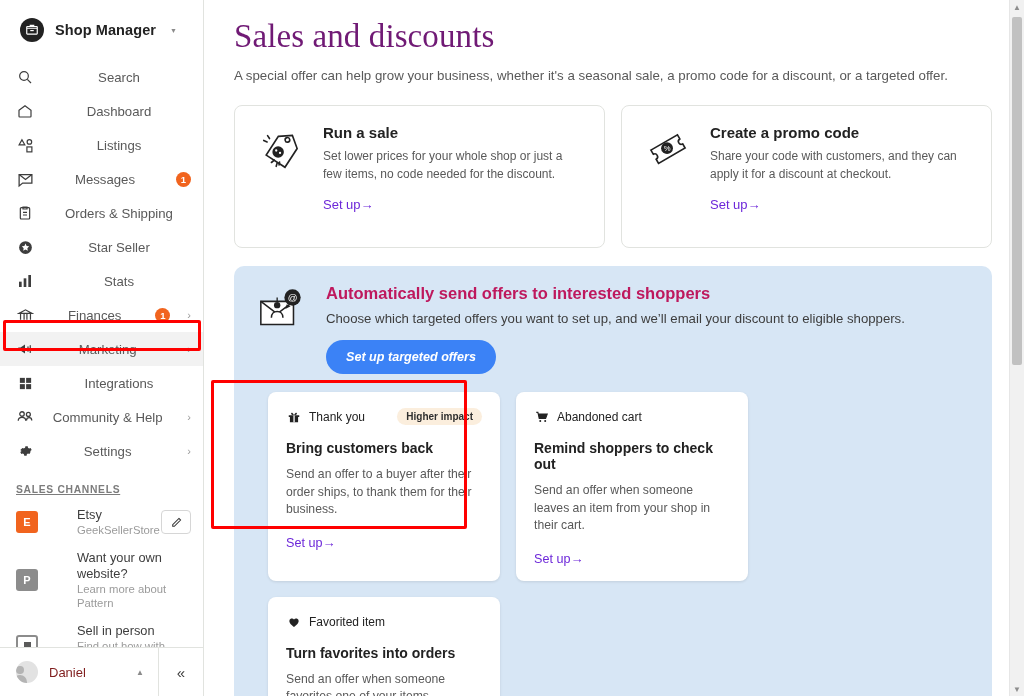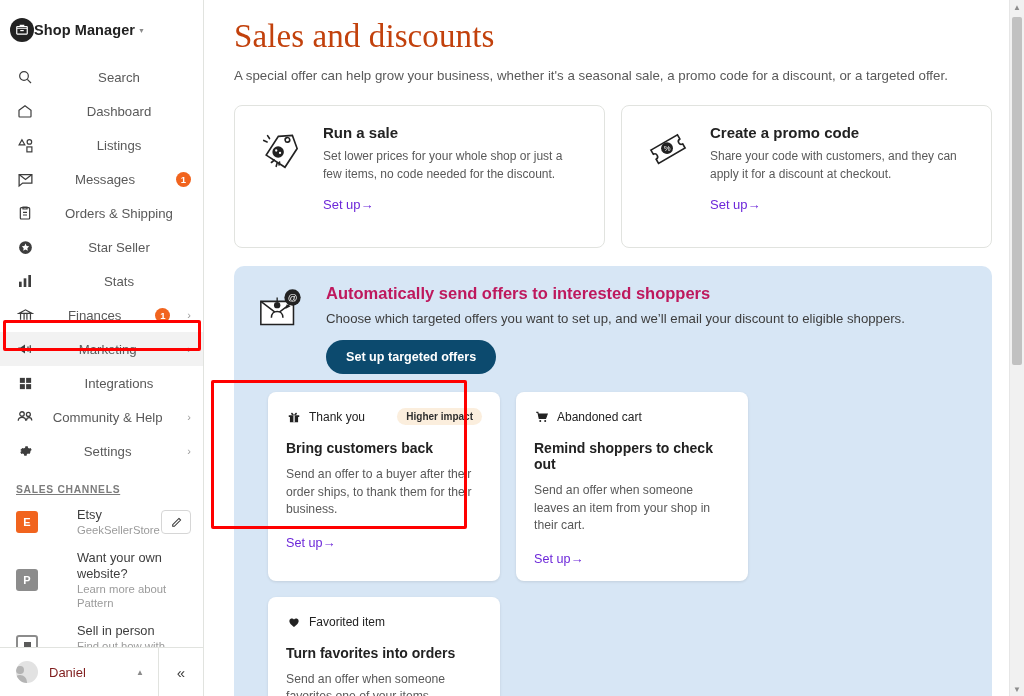--- a/index.html
+++ b/index.html
@@ -15,21 +15,21 @@
   .sidebar {
     width: 204px; height: 696px;
     background: #ffffff;
     border-right: 1px solid #e1e3df;
     display: flex; flex-direction: column;
     position: relative;
     flex: 0 0 204px;
   }
   .sidebar-scroll { flex: 1 1 auto; overflow: hidden; padding-top: 8px; }
 
-  .brand { display: flex; align-items: center; height: 44px; padding: 0 10px; }
+  .brand { display: flex; align-items: center; height: 44px; padding: 0 20px; gap: 11px; }
   .brand-logo {
     width: 24px; height: 24px; border-radius: 50%;
     background: #222; color: #fff;
     display: flex; align-items: center; justify-content: center;
     flex: 0 0 24px;
   }
   .brand-name { font-size: 14.5px; font-weight: 700; color: #222; letter-spacing: .1px; }
   .brand-caret { font-size: 7px; color: #8b8b8b; margin-left: 3px; }
 
   .nav { margin-top: 8px; text-align: center; }
@@ -96,21 +96,21 @@
   }
 
   
   .main {
     flex: 1 1 auto; height: 696px; overflow: hidden;
     padding: 18px 0 0 0; position: relative; background: #fff;
   }
   .main-inner { padding-left: 30px; padding-right: 32px; }
   .page-title {
     font-family: "Liberation Serif", serif;
-    font-size: 33px; font-weight: 400; color: #c2410c;
+    font-size: 33px; font-weight: 400; color: #701a75;
     letter-spacing: .1px; line-height: 1.15;
   }
   .page-sub { font-size: 13.3px; color: #595959; margin-top: 12px; }
 
   .card-row { display: flex; gap: 16px; margin-top: 22px; }
   .offer-card {
     flex: 1 1 0; background: #fff;
     border: 1px solid #e1e3df; border-radius: 8px;
     padding: 18px 20px 16px 20px;
     display: flex; gap: 16px; min-height: 143px;
@@ -131,24 +131,24 @@
     margin-top: 18px; background: #d7e6f5; border-radius: 10px;
     padding: 18px 22px 22px 22px; min-height: 420px;
   }
   .bp-head { display: flex; gap: 16px; }
   .bp-ico { flex: 0 0 54px; padding-top: 2px; }
   .bp-text { flex: 1 1 auto; }
   .bp-title { font-size: 16.5px; font-weight: 700; color: #be185d; }
   .bp-sub { font-size: 13.2px; color: #3d3d3d; margin-top: 8px; }
   .bp-btn {
     display: inline-flex; align-items: center; justify-content: center;
-    background: #0c4a6e; color: #fff; border: none; border-radius: 20px;
+    background: #3b82f6; color: #fff; border: none; border-radius: 20px;
     font-family: "Liberation Sans", sans-serif;
     font-size: 12.6px; font-weight: 700;
-    padding: 10px 20px; margin-top: 14px; cursor: pointer;
+    padding: 10px 20px; margin-top: 14px; cursor: pointer; font-style: italic;
   }
 
   .tiles { display: flex; flex-wrap: wrap; gap: 16px; margin-top: 18px; padding-left: 12px; }
   .tile {
     width: 232px; background: #fff; border-radius: 8px;
     padding: 16px 18px 14px 18px;
     box-shadow: 0 1px 3px rgba(0,0,0,.10);
     position: relative;
   }
   .tile-head { display: flex; align-items: center; gap: 8px; min-height: 18px; }

